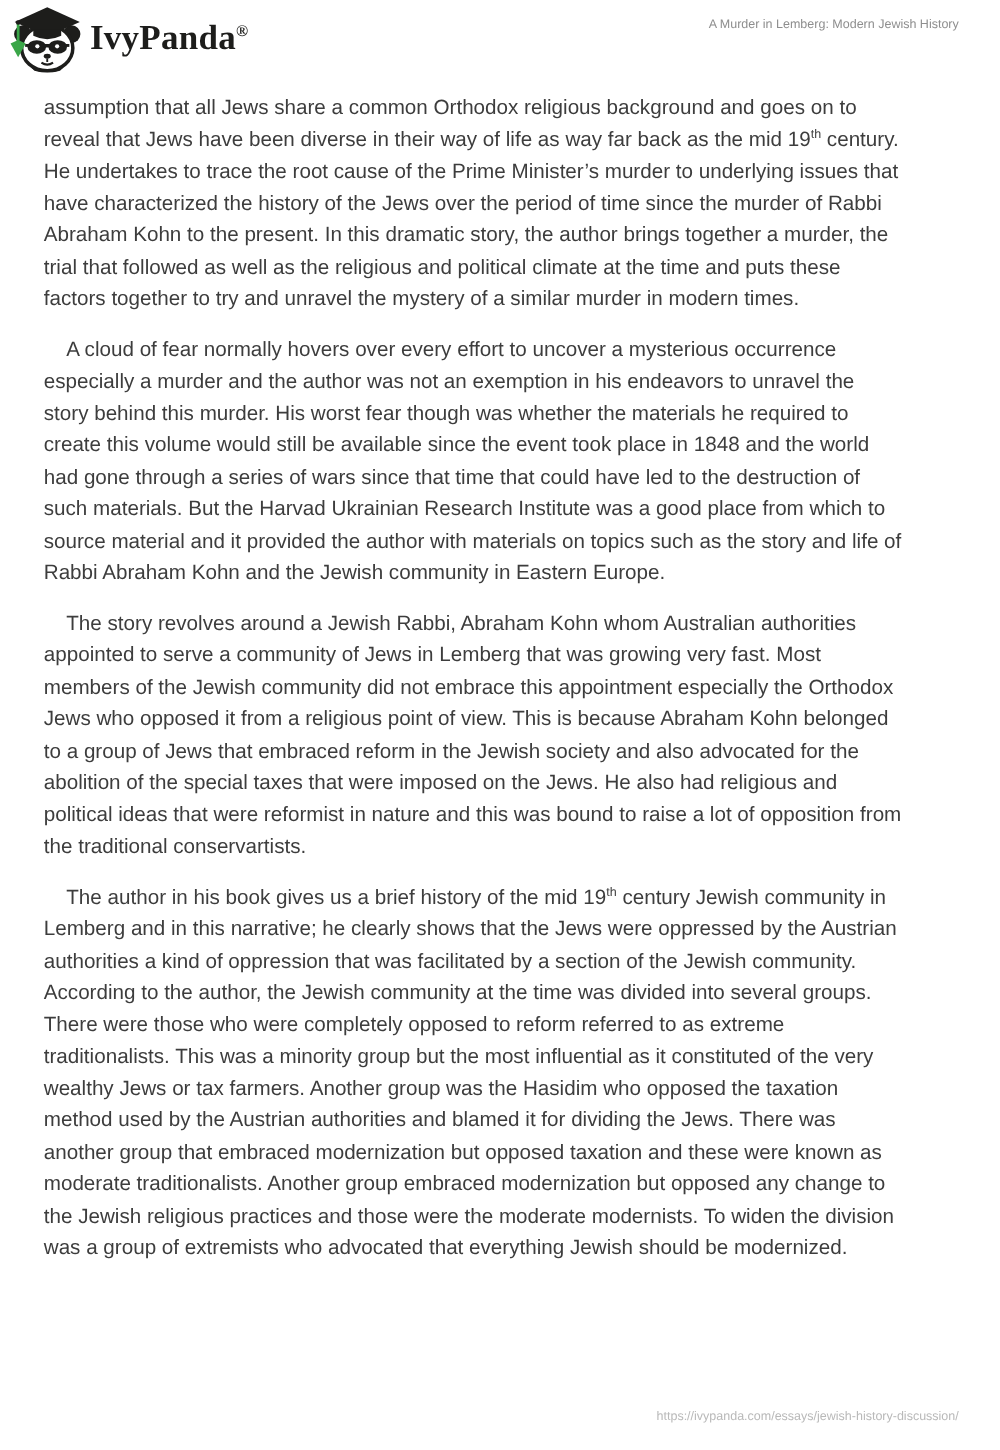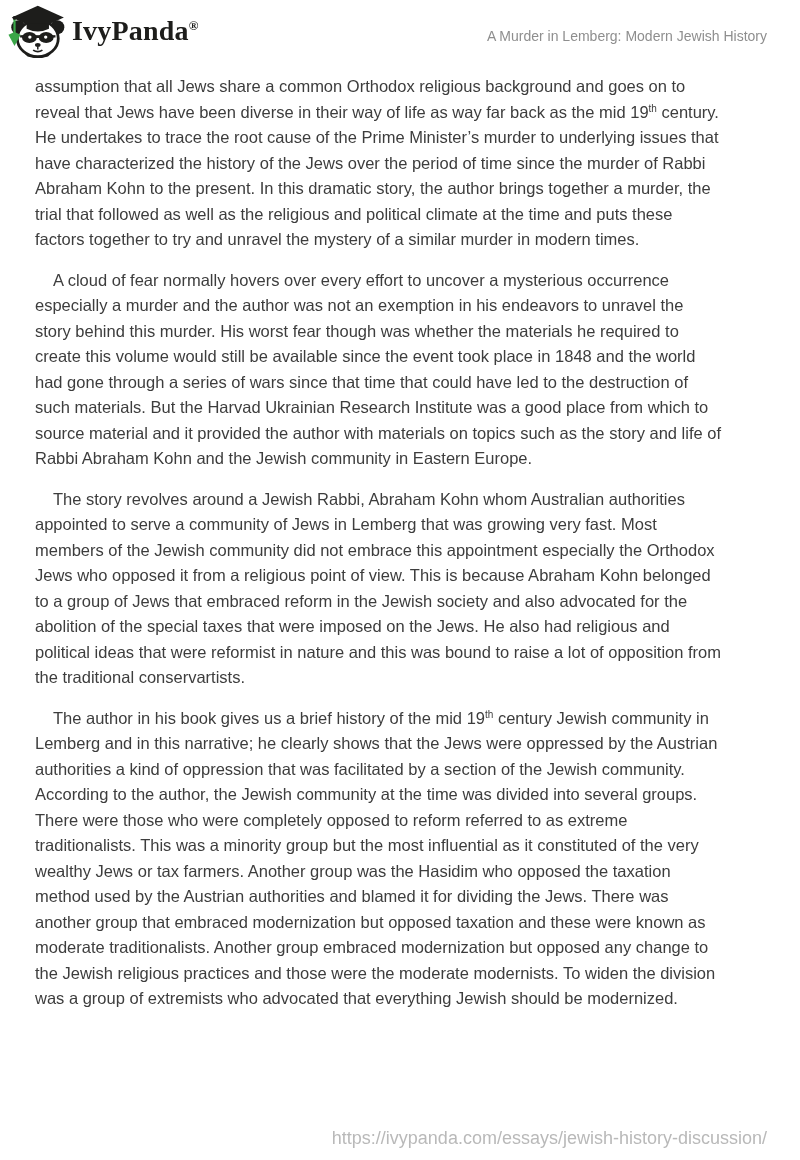--- a/index.html
+++ b/index.html
@@ -31,22 +31,22 @@
     letter-spacing: 0.2px;
   }
   .brand-name .reg {
     font-size: 13px;
     vertical-align: super;
     line-height: 0;
     font-weight: bold;
   }
   .doc-title {
     align-self: flex-start;
-    margin-top: 28px;
-    font-size: 14px;
+    margin-top: 14px;
+    font-size: 10px;
     color: var(--header-title, #8e8e8e);
   }
 
   .essay { padding: 12px 77px 0 35px; }
   .para {
     margin: 0 0 15px 0;
     font-size: 16.5px;
     line-height: 25.5px;
     color: var(--body-text, #3d3d3d);
   }
@@ -54,21 +54,21 @@
   .para sup {
     font-size: 10px;
     vertical-align: super;
     line-height: 0;
   }
 
   .footer {
     position: absolute;
     top: 1128px;
     right: 33px;
-    font-size: 18px;
+    font-size: 10px;
     color: var(--footer-url, #b9b9b9);
   }
 </style>
 </head>
 <body>
 
 <div class="page">
 
   <header class="header">
     <div class="brand">

